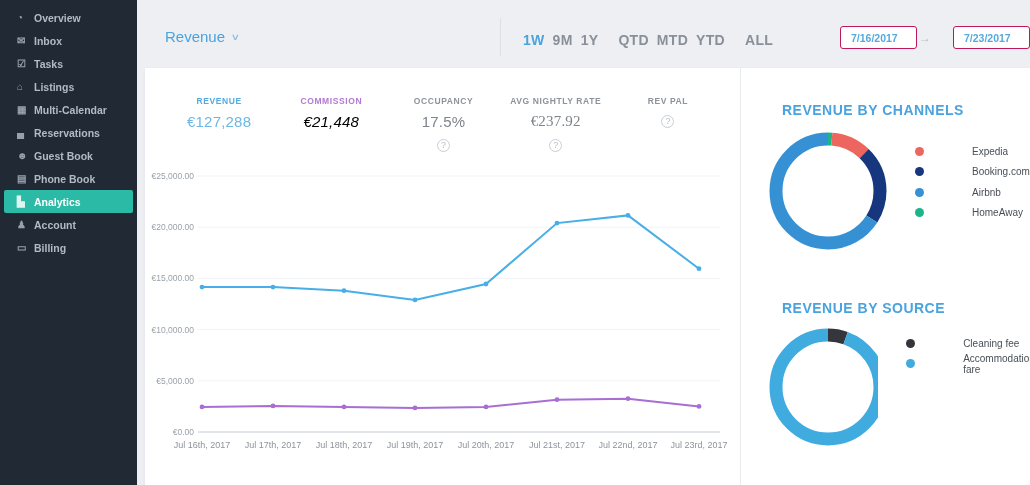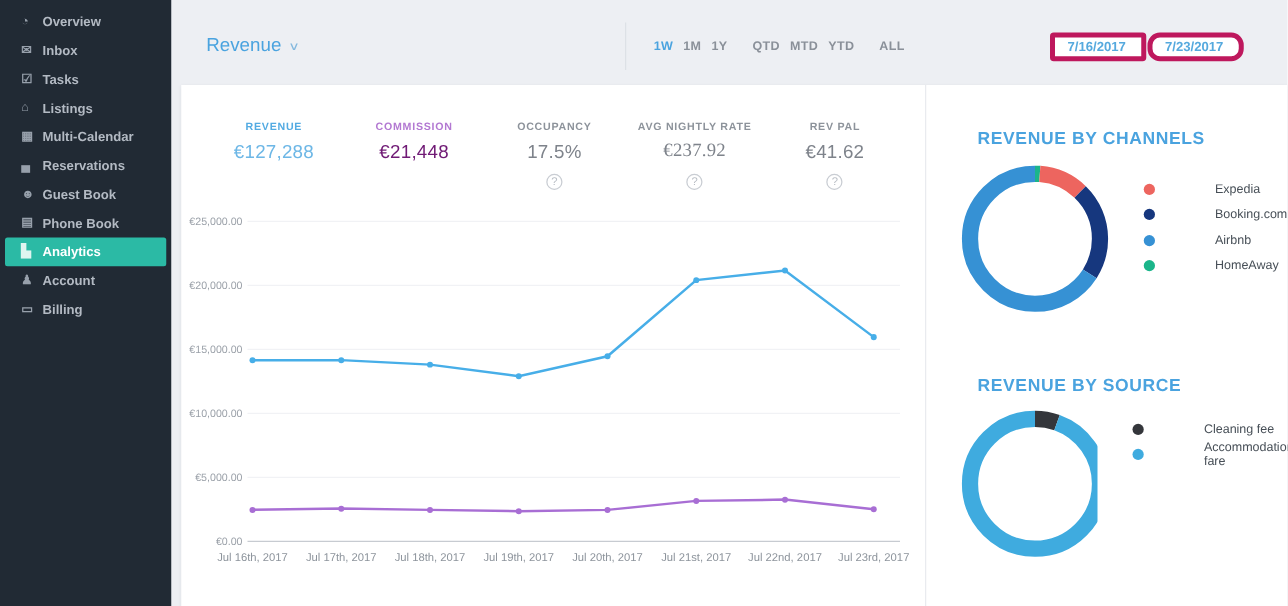--- a/index.html
+++ b/index.html
@@ -16,29 +16,29 @@
   .side-item.active .ic { color:#dff5f0; }
 
   
   .main { flex:1; position:relative; }
 
   .hdr { position:relative; height:60px; margin-top:8px; }
   .metric-dd { position:absolute; left:28px; top:20px; color:#4aa3df; font-size:15px;
                cursor:pointer; display:flex; align-items:center; gap:7px; }
   .metric-dd .chev { font-size:9px; color:#85b9de; transform:scaleX(1.4); }
   .hdr-sep { position:absolute; left:363px; top:10px; width:1px; height:38px; background:#dde1e6; }
-  .ranges { position:absolute; left:386px; top:24px; display:flex; align-items:flex-end; font-size:10px;
+  .ranges { position:absolute; left:386px; top:24px; display:flex; align-items:flex-end; font-size:14px;
             font-weight:bold; color:#8a9099; letter-spacing:.3px; }
   .range-btn { margin-right:8px; cursor:pointer; }
   .range-btn.active { color:#4aa3df; }
   .rgap { width:12px; }
   .date-box { position:absolute; top:18px; width:77px; height:23px; background:#fff;
-              border:4px solid #be185d; border-radius:3px; color:#55a9de; font-size:10.5px;
+              border:1px solid #be185d; border-radius:3px; color:#55a9de; font-size:10.5px;
               font-weight:bold; padding:0 0 0 10px; font-family:"Liberation Sans",sans-serif; }
-  .date-from { left:703px; } .date-to { left:781px;border-radius:10px; }
+  .date-from { left:703px; } .date-to { left:816px; }
   .date-arrow { position:absolute; left:782px; top:23px; color:#b9bfc7; font-size:12px; font-weight:bold; }
 
   .card { position:absolute; left:8px; right:0; top:68px; height:500px; background:#fff;
           box-shadow:0 1px 3px rgba(31,45,61,.07); display:flex; }
   .left-pane { width:595px; flex:none; }
   .v-divider { width:1px; background:#e9ebef; flex:none; }
   .right-pane { flex:1; padding:34px 0 0 28px; }
 
   
   .stats { display:flex; padding:28px 16px 0 18px; }
@@ -118,21 +118,21 @@
 <div class="main">
 
   <div class="hdr">
     <div class="metric-dd">
       <span>Revenue</span>
       <span class="chev">∨</span>
     </div>
     <div class="hdr-sep"></div>
     <div class="ranges" id="ranges">
         <span class="range-btn active">1W</span>
-        <span class="range-btn">1M</span>
+        <span class="range-btn">9M</span>
         <span class="range-btn">1Y</span>
         <span class="rgap"></span>
         <span class="range-btn">QTD</span>
         <span class="range-btn">MTD</span>
         <span class="range-btn">YTD</span>
         <span class="rgap"></span>
         <span class="range-btn">ALL</span>
       </div>
     <input class="date-box date-from" value="7/16/2017" style="">
     <span class="date-arrow">→</span>
@@ -142,25 +142,25 @@
   <div class="card">
 
     <div class="left-pane">
       <div class="stats" id="stats">
           <div class="stat">
             <div class="lbl" style="color: rgb(84, 171, 226);">REVENUE</div>
             <div class="val" style="color: rgb(109, 183, 230);">€127,288</div>
           </div>
           <div class="stat">
             <div class="lbl" style="color: rgb(179, 121, 210);">COMMISSION</div>
-            <div class="val" style="color: #701a75;">€21,448</div>
+            <div class="val" style="color: #000000; font-style: italic;">€21,448</div>
           </div>
           <div class="stat"><div class="lbl" style="color: rgb(141, 147, 155);">OCCUPANCY</div><div class="val" style="color: rgb(126, 131, 139);">17.5%</div><span class="help">?</span></div>
           <div class="stat"><div class="lbl" style="color: rgb(141, 147, 155);">AVG NIGHTLY RATE</div><div class="val" style="color: rgb(126, 131, 139); font-family: Liberation Serif, serif;">€237.92</div><span class="help">?</span></div>
-          <div class="stat"><div class="lbl" style="color: rgb(141, 147, 155);">REV PAL</div><div class="val" style="color: rgb(126, 131, 139);">€41.62</div><span class="help">?</span></div>
+          <div class="stat"><div class="lbl" style="color: rgb(141, 147, 155);">REV PAL</div><span class="help">?</span></div>
         </div>
       <div class="chart">
         <svg id="line-svg" width="595" height="302">
             <line x1="53" x2="575" y1="268" y2="268" stroke="#c7cbd1"></line>
             <text x="49" y="271" text-anchor="end" font-size="8.5" fill="#9ba1a9">€0.00</text>
             <line x1="53" x2="575" y1="216.8" y2="216.8" stroke="#f1f2f5"></line>
             <text x="49" y="219.8" text-anchor="end" font-size="8.5" fill="#9ba1a9">€5,000.00</text>
             <line x1="53" x2="575" y1="165.6" y2="165.6" stroke="#f1f2f5"></line>
             <text x="49" y="168.6" text-anchor="end" font-size="8.5" fill="#9ba1a9">€10,000.00</text>
             <line x1="53" x2="575" y1="114.4" y2="114.4" stroke="#f1f2f5"></line>

